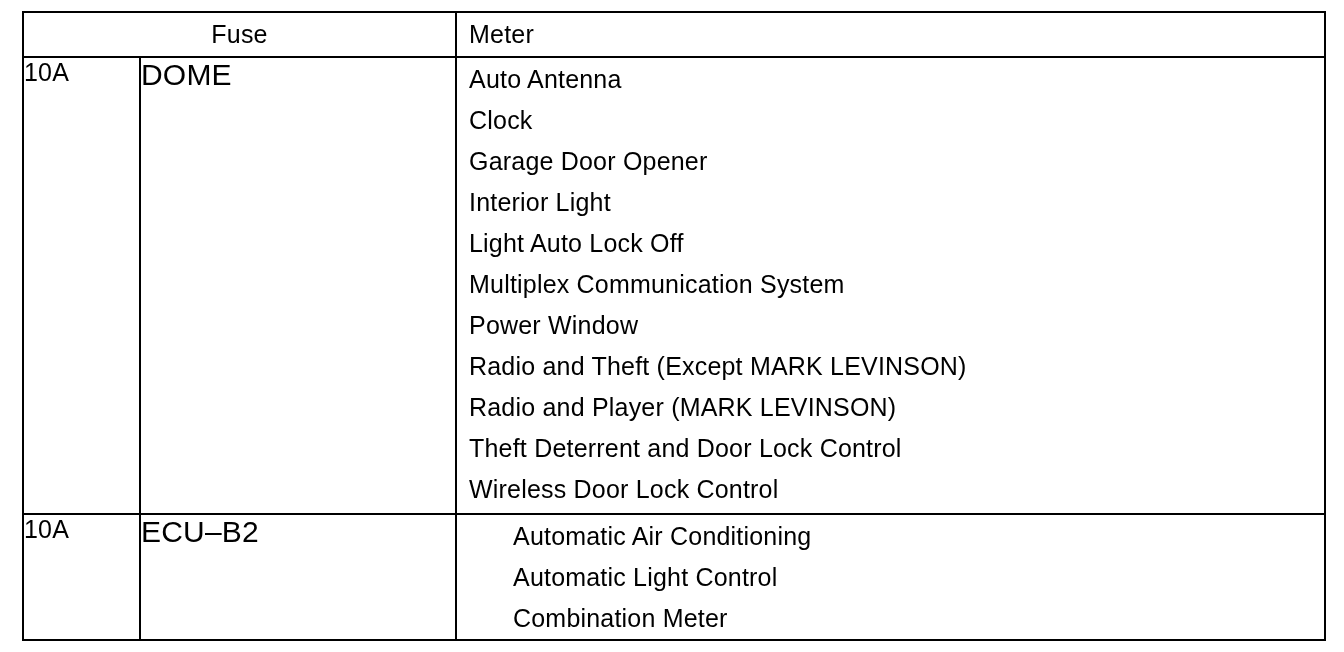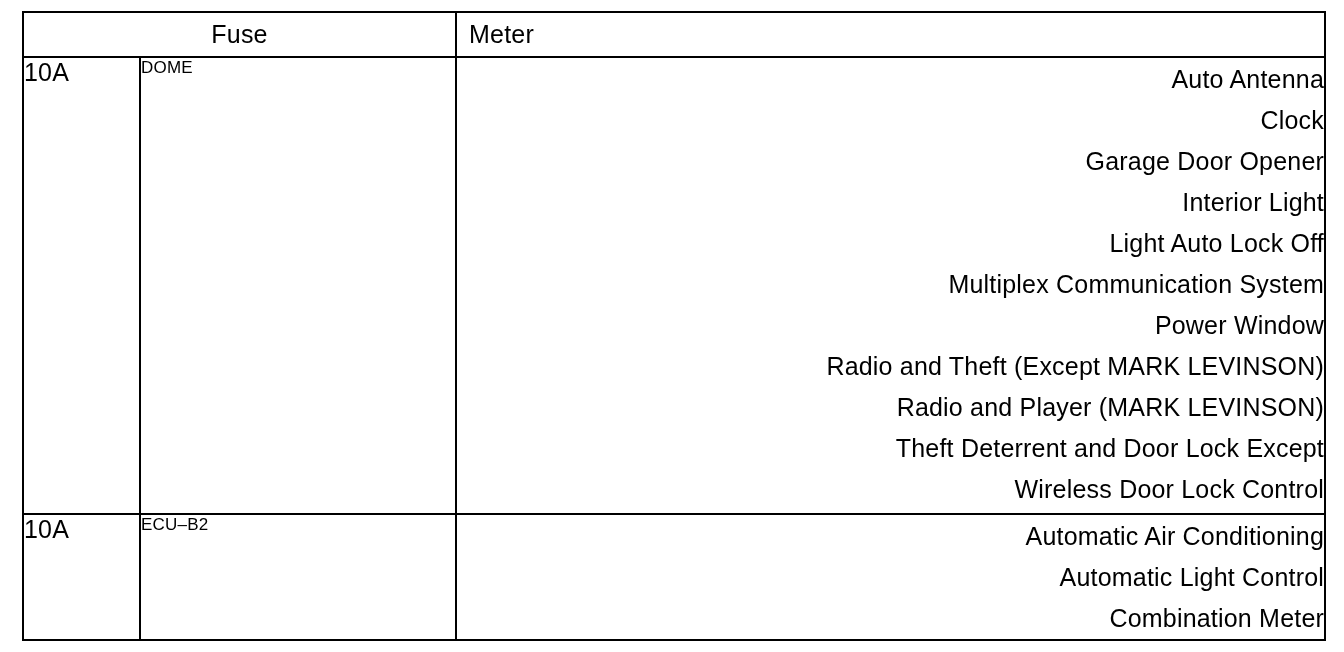--- a/index.html
+++ b/index.html
@@ -59,34 +59,33 @@
   .amp-cell {
     text-align: left;
     vertical-align: middle;
     font-size: 25px;
     padding-left: 11px;
     letter-spacing: 0.2px;
   }
   .name-cell {
     text-align: left;
     vertical-align: middle;
-    font-size: 17px;
+    font-size: 30px;
     padding-left: 11px;
     letter-spacing: 0.2px;
     border-radius: 18px;
   }
   .sys-cell {
     padding: 0;
     vertical-align: top;
   }
   .sys-list {
     margin: 0;
     padding: 0;
     list-style: none;
-    text-align: right;
   }
   .sys-list li {
     font-size: 25px;
     line-height: 41px;
     height: 41px;
     padding-left: 12px;
     white-space: nowrap;
     letter-spacing: 0.2px;
   }
   .row-dome .sys-cell { height: 455px; }
@@ -120,21 +119,21 @@
           <ul class="sys-list">
             <li>Auto Antenna</li>
             <li>Clock</li>
             <li>Garage Door Opener</li>
             <li>Interior Light</li>
             <li>Light Auto Lock Off</li>
             <li>Multiplex Communication System</li>
             <li>Power Window</li>
             <li>Radio and Theft (Except MARK LEVINSON)</li>
             <li>Radio and Player (MARK LEVINSON)</li>
-            <li>Theft Deterrent and Door Lock Except</li>
+            <li>Theft Deterrent and Door Lock Control</li>
             <li>Wireless Door Lock Control</li>
           </ul>
         </td>
       </tr>
 
       <tr class="row-ecu">
         <td class="amp-cell">10A</td>
         <td class="name-cell">ECU–B2</td>
         <td class="sys-cell">
           <ul class="sys-list">

